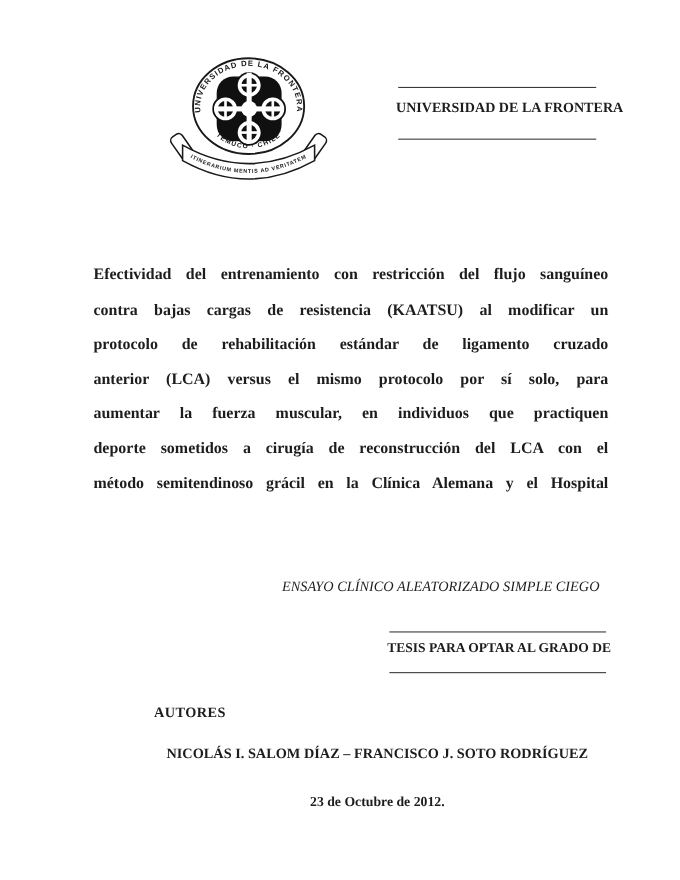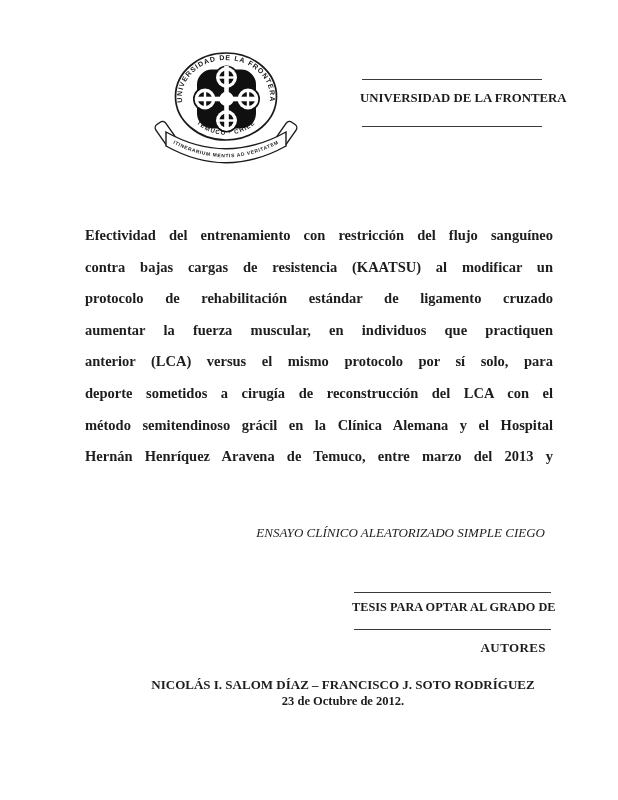--- a/index.html
+++ b/index.html
@@ -29,21 +29,21 @@
     padding-top: 9px;
     font-weight: bold;
     font-size: 12.8px;
     line-height: 19px;
     white-space: nowrap;
   }
   .header-block .rule.bottom { margin-top: 18px; }
 
   
   .title-block {
-    left: 85px; top: 220px; width: 468px;
+    left: 85px; top: 235px; width: 468px;
     font-weight: bold;
     font-size: 14.5px;
     line-height: 31.6px;
   }
   .title-line {
     text-align: justify;
     text-align-last: justify;
     white-space: nowrap;
   }
   .title-line.last { text-align-last: left; }
@@ -53,50 +53,50 @@
     left: 85px; top: 524px; width: 460px;
     text-align: right;
     font-style: italic;
     font-size: 13px;
     line-height: 18px;
     white-space: nowrap;
   }
 
   
   .thesis-block {
-    left: 352px; top: 592px; width: 201px;
+    left: 352px; top: 574px; width: 201px;
     text-align: center;
   }
   .thesis-lines {
     padding-top: 7px;
     font-weight: bold;
     font-size: 12.3px;
     line-height: 14.8px;
     white-space: nowrap;
   }
   .thesis-block .rule.bottom { margin-top: 14px; }
 
   
   .autores-heading {
     left: 140px; top: 640px; width: 406px;
-    text-align: right;
+    text-align: left;
     font-weight: bold;
     font-size: 13px;
     letter-spacing: 0.4px;
     white-space: nowrap;
   }
   .authors-names {
     left: 140px; top: 677px; width: 406px;
     text-align: center;
     font-weight: bold;
     font-size: 13px;
     white-space: nowrap;
   }
   .thesis-date {
-    left: 140px; top: 694px; width: 406px;
+    left: 140px; top: 722px; width: 406px;
     text-align: center;
     font-weight: bold;
     font-size: 12.5px;
     white-space: nowrap;
   }
 
   .seal-text {
     font-family: "Liberation Sans", sans-serif;
     font-weight: bold;
     fill: #161616;
@@ -168,25 +168,24 @@
   <div class="header-lines">
     <div>UNIVERSIDAD DE LA FRONTERA</div>
   </div>
   <div class="rule bottom"></div>
 </div>
 
 <div class="abs title-block">
   <div class="title-line">Efectividad del entrenamiento con restricción del flujo sanguíneo</div>
   <div class="title-line">contra bajas cargas de resistencia (KAATSU) al modificar un</div>
   <div class="title-line">protocolo de rehabilitación estándar de ligamento cruzado</div>
+  <div class="title-line">anterior (LCA) versus el mismo protocolo por sí solo, para</div>
   <div class="title-line">aumentar la fuerza muscular, en individuos que practiquen</div>
-  <div class="title-line">anterior (LCA) versus el mismo protocolo por sí solo, para</div>
   <div class="title-line">deporte sometidos a cirugía de reconstrucción del LCA con el</div>
   <div class="title-line">método semitendinoso grácil en la Clínica Alemana y el Hospital</div>
-  <div class="title-line">Hernán Henríquez Aravena de Temuco, entre marzo del 2013 y</div>
 </div>
 
 <div class="abs study-type">ENSAYO CLÍNICO ALEATORIZADO SIMPLE CIEGO</div>
 
 <div class="abs thesis-block">
   <div class="rule top"></div>
   <div class="thesis-lines">
     <div>TESIS PARA OPTAR AL GRADO DE</div>
   </div>
   <div class="rule bottom"></div>

